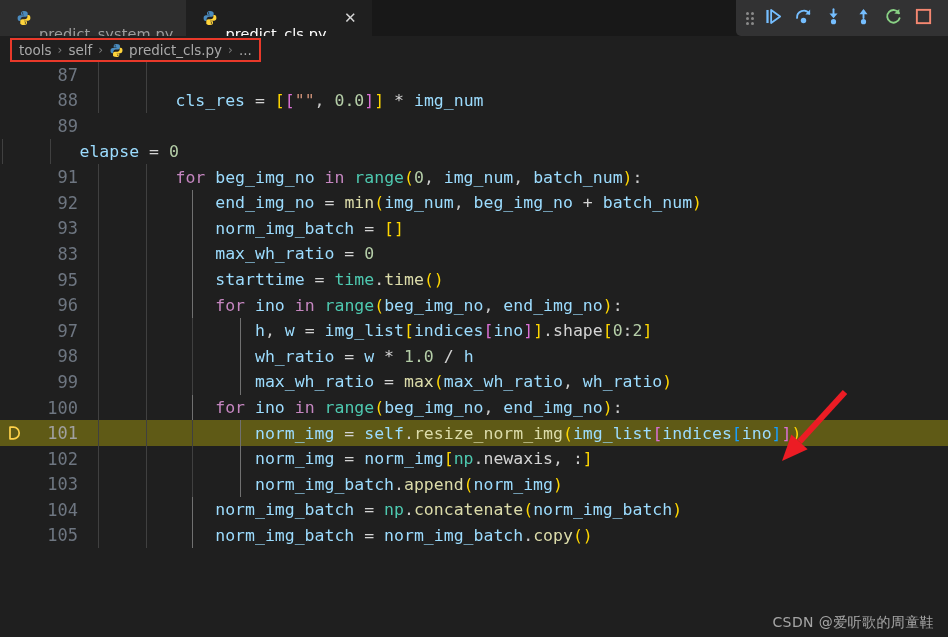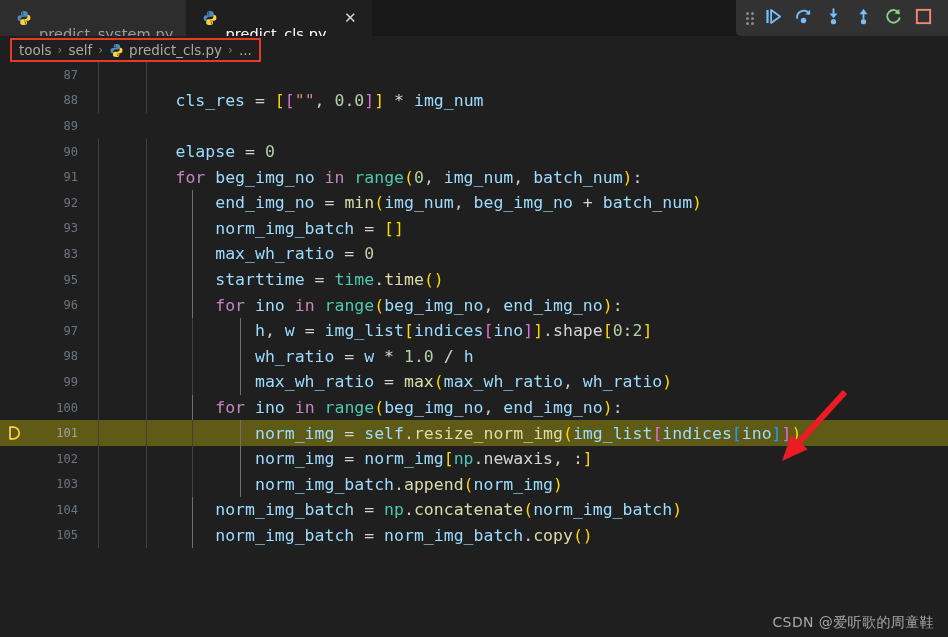--- a/index.html
+++ b/index.html
@@ -130,21 +130,21 @@
     position: relative;
     flex: 0 0 auto;
     width: 96px;
     height: 25.6px;
     display: flex;
     align-items: center;
     justify-content: flex-end;
     padding-right: 18px;
     color: #6e7681;
     font-family: "DejaVu Sans Mono", "Liberation Mono", monospace;
-    font-size: 12px;
+    font-size: 17px;
     user-select: none;
   }
   .code-line.current .gutter { color: #a0a0a0; }
   .dbg-marker {
     position: absolute;
     left: 6px; top: 50%;
     transform: translateY(-50%);
     width: 16px; height: 16px;
   }
   .code-text {
@@ -310,21 +310,21 @@
       <span class="bc-item">predict_cls.py</span>
       <span class="bc-sep">›</span>
       <span class="bc-item">...</span>
     </div>
   </div>
 
   <div class="editor" id="editor">
       <div class="code-line"><div class="gutter">87</div><div class="code-text"><span class="iguide" style="left: 2px;"></span><span class="iguide" style="left: 50px;"></span><span></span></div></div>
       <div class="code-line"><div class="gutter">88</div><div class="code-text"><span class="iguide" style="left: 2px;"></span><span class="iguide" style="left: 50px;"></span><span><span class="t-op">        </span><span class="t-var">cls_res</span><span class="t-op"> </span><span class="t-op">=</span><span class="t-op"> </span><span class="t-b1">[</span><span class="t-b2">[</span><span class="t-str">""</span><span class="t-punct">, </span><span class="t-num">0.0</span><span class="t-b2">]</span><span class="t-b1">]</span><span class="t-op"> </span><span class="t-op">*</span><span class="t-op"> </span><span class="t-var">img_num</span></span></div></div>
       <div class="code-line"><div class="gutter">89</div></div>
-      <div class="code-line"><div class="gutter">90</div><div class="code-text"><span class="iguide" style="left: 2px;"></span><span class="iguide" style="left: 50px;"></span><span><span class="t-op">        </span><span class="t-var">elapse</span><span class="t-op"> = </span><span class="t-num">0</span></span></div></div>
+      <div class="code-line"><div class="code-text"><span class="iguide" style="left: 2px;"></span><span class="iguide" style="left: 50px;"></span><span><span class="t-op">        </span><span class="t-var">elapse</span><span class="t-op"> = </span><span class="t-num">0</span></span></div></div>
       <div class="code-line"><div class="gutter">91</div><div class="code-text"><span class="iguide" style="left: 2px;"></span><span class="iguide" style="left: 50px;"></span><span><span class="t-op">        </span><span class="t-kw">for</span><span class="t-op"> </span><span class="t-var">beg_img_no</span><span class="t-op"> </span><span class="t-kw">in</span><span class="t-op"> </span><span class="t-mod">range</span><span class="t-b1">(</span><span class="t-num">0</span><span class="t-punct">, </span><span class="t-var">img_num</span><span class="t-punct">, </span><span class="t-var">batch_num</span><span class="t-b1">)</span><span class="t-punct">:</span></span></div></div>
       <div class="code-line"><div class="gutter">92</div><div class="code-text"><span class="iguide" style="left: 2px;"></span><span class="iguide" style="left: 50px;"></span><span class="iguide active" style="left: 96px;"></span><span><span class="t-op">            </span><span class="t-var">end_img_no</span><span class="t-op"> = </span><span class="t-fn">min</span><span class="t-b1">(</span><span class="t-var">img_num</span><span class="t-punct">, </span><span class="t-var">beg_img_no</span><span class="t-op"> + </span><span class="t-var">batch_num</span><span class="t-b1">)</span></span></div></div>
       <div class="code-line"><div class="gutter">93</div><div class="code-text"><span class="iguide" style="left: 2px;"></span><span class="iguide" style="left: 50px;"></span><span class="iguide active" style="left: 96px;"></span><span><span class="t-op">            </span><span class="t-var">norm_img_batch</span><span class="t-op"> = </span><span class="t-b1">[</span><span class="t-b1">]</span></span></div></div>
       <div class="code-line"><div class="gutter">83</div><div class="code-text"><span class="iguide" style="left: 2px;"></span><span class="iguide" style="left: 50px;"></span><span class="iguide active" style="left: 96px;"></span><span><span class="t-op">            </span><span class="t-var">max_wh_ratio</span><span class="t-op"> = </span><span class="t-num">0</span></span></div></div>
       <div class="code-line"><div class="gutter">95</div><div class="code-text"><span class="iguide" style="left: 2px;"></span><span class="iguide" style="left: 50px;"></span><span class="iguide active" style="left: 96px;"></span><span><span class="t-op">            </span><span class="t-var">starttime</span><span class="t-op"> = </span><span class="t-mod">time</span><span class="t-punct">.</span><span class="t-fn">time</span><span class="t-b1">(</span><span class="t-b1">)</span></span></div></div>
       <div class="code-line"><div class="gutter">96</div><div class="code-text"><span class="iguide" style="left: 2px;"></span><span class="iguide" style="left: 50px;"></span><span class="iguide active" style="left: 96px;"></span><span><span class="t-op">            </span><span class="t-kw">for</span><span class="t-op"> </span><span class="t-var">ino</span><span class="t-op"> </span><span class="t-kw">in</span><span class="t-op"> </span><span class="t-mod">range</span><span class="t-b1">(</span><span class="t-var">beg_img_no</span><span class="t-punct">, </span><span class="t-var">end_img_no</span><span class="t-b1">)</span><span class="t-punct">:</span></span></div></div>
       <div class="code-line"><div class="gutter">97</div><div class="code-text"><span class="iguide" style="left: 2px;"></span><span class="iguide" style="left: 50px;"></span><span class="iguide" style="left: 96px;"></span><span class="iguide active" style="left: 144px;"></span><span><span class="t-op">                </span><span class="t-var">h</span><span class="t-punct">, </span><span class="t-var">w</span><span class="t-op"> = </span><span class="t-var">img_list</span><span class="t-b1">[</span><span class="t-var">indices</span><span class="t-b2">[</span><span class="t-var">ino</span><span class="t-b2">]</span><span class="t-b1">]</span><span class="t-punct">.</span><span class="t-prop">shape</span><span class="t-b1">[</span><span class="t-num">0</span><span class="t-punct">:</span><span class="t-num">2</span><span class="t-b1">]</span></span></div></div>
       <div class="code-line"><div class="gutter">98</div><div class="code-text"><span class="iguide" style="left: 2px;"></span><span class="iguide" style="left: 50px;"></span><span class="iguide" style="left: 96px;"></span><span class="iguide active" style="left: 144px;"></span><span><span class="t-op">                </span><span class="t-var">wh_ratio</span><span class="t-op"> = </span><span class="t-var">w</span><span class="t-op"> * </span><span class="t-num">1.0</span><span class="t-op"> / </span><span class="t-var">h</span></span></div></div>
       <div class="code-line"><div class="gutter">99</div><div class="code-text"><span class="iguide" style="left: 2px;"></span><span class="iguide" style="left: 50px;"></span><span class="iguide" style="left: 96px;"></span><span class="iguide active" style="left: 144px;"></span><span><span class="t-op">                </span><span class="t-var">max_wh_ratio</span><span class="t-op"> = </span><span class="t-fn">max</span><span class="t-b1">(</span><span class="t-var">max_wh_ratio</span><span class="t-punct">, </span><span class="t-var">wh_ratio</span><span class="t-b1">)</span></span></div></div>
       <div class="code-line"><div class="gutter">100</div><div class="code-text"><span class="iguide" style="left: 2px;"></span><span class="iguide" style="left: 50px;"></span><span class="iguide active" style="left: 96px;"></span><span><span class="t-op">            </span><span class="t-kw">for</span><span class="t-op"> </span><span class="t-var">ino</span><span class="t-op"> </span><span class="t-kw">in</span><span class="t-op"> </span><span class="t-mod">range</span><span class="t-b1">(</span><span class="t-var">beg_img_no</span><span class="t-punct">, </span><span class="t-var">end_img_no</span><span class="t-b1">)</span><span class="t-punct">:</span></span></div></div>

